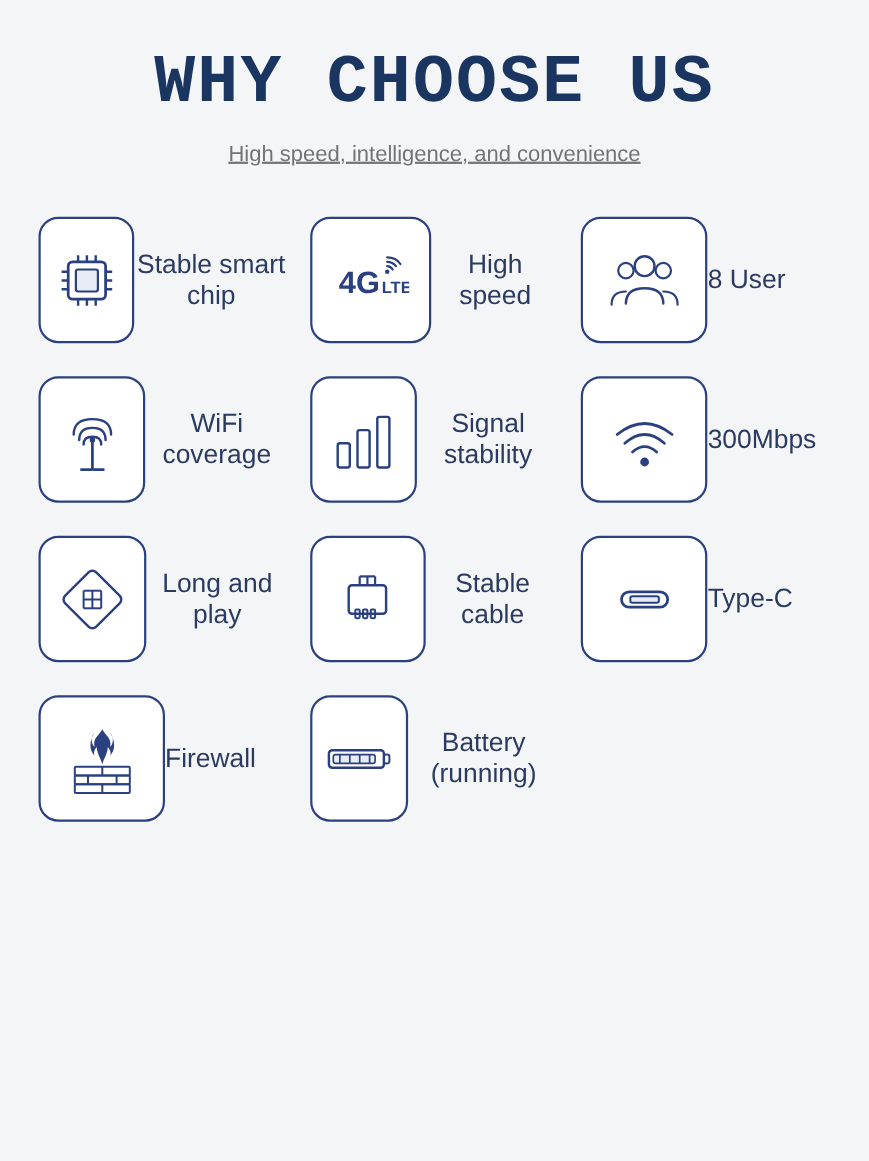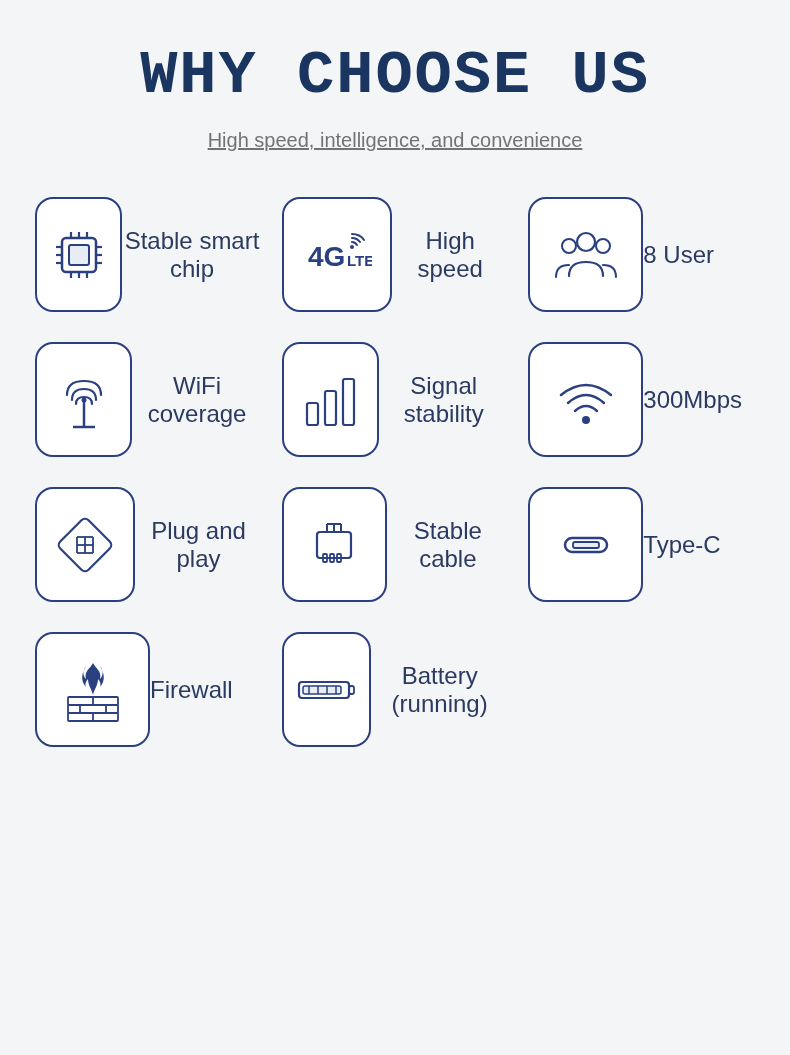--- a/index.html
+++ b/index.html
@@ -177,21 +177,21 @@
         <rect x="15" y="15" width="40" height="40" rx="5" stroke="#2a4080" stroke-width="2.2" fill="none" transform="rotate(45 35 35)"></rect>
 
         <line x1="27" y1="27" x2="43" y2="27" stroke="#2a4080" stroke-width="1.8"></line>
         <line x1="27" y1="35" x2="43" y2="35" stroke="#2a4080" stroke-width="1.8"></line>
         <line x1="27" y1="43" x2="43" y2="43" stroke="#2a4080" stroke-width="1.8"></line>
         <line x1="27" y1="27" x2="27" y2="43" stroke="#2a4080" stroke-width="1.8"></line>
         <line x1="35" y1="27" x2="35" y2="43" stroke="#2a4080" stroke-width="1.8"></line>
         <line x1="43" y1="27" x2="43" y2="43" stroke="#2a4080" stroke-width="1.8"></line>
       </svg>
     </div>
-    <span class="feature-label">Plug and play</span>
+    <span class="feature-label">Long and play</span>
   </div>
 
 
   <div class="feature-cell">
     <div class="icon-box">
       <svg viewBox="0 0 70 70" fill="none" xmlns="http://www.w3.org/2000/svg">
 
         <rect x="18" y="22" width="34" height="26" rx="3" stroke="#2a4080" stroke-width="2.2" fill="none"></rect>
 
         <rect x="24" y="44" width="4" height="8" rx="1" stroke="#2a4080" stroke-width="1.8" fill="none"></rect>

